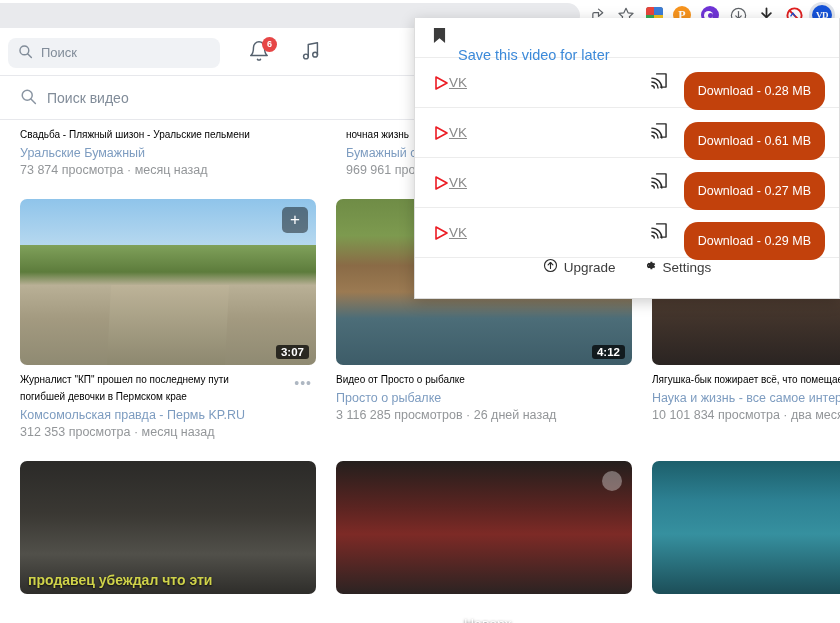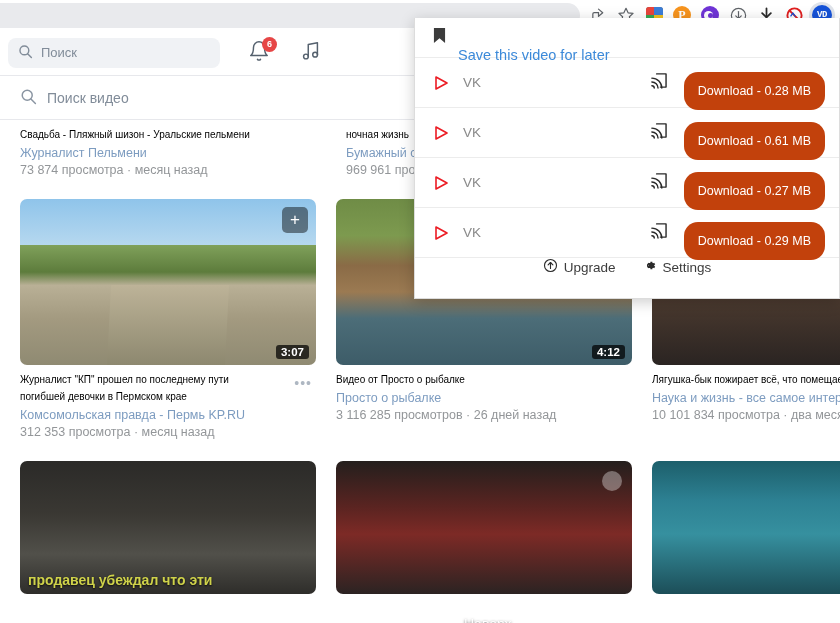--- a/index.html
+++ b/index.html
@@ -50,21 +50,21 @@
     background:#fff; left:3px; top:5px;
   }
   .ext-purple::before{
     content:""; position:absolute; width:5px; height:5px; border-radius:50%;
     background:#6f34d6; left:7px; top:7px; z-index:2;
   }
   .ext-vd {
     width: 20px; height: 20px; border-radius: 50%;
     background: #1552d8; color:#fff; font-size: 9px; font-weight: bold;
     display:flex; align-items:center; justify-content:center;
-    font-family:Liberation Mono, monospace; letter-spacing:-0.5px;
+    font-family:Liberation Serif, serif; letter-spacing:-0.5px;
   }
   .vd-wrap { width:26px; height:26px; border-radius:50%; background:#dfe3ea;
              display:flex;align-items:center;justify-content:center; }
 
   
   .page { position:absolute; top:30px; left:0; width:840px; height:593px; background:#ffffff; }
 
   .topbar {
     position:absolute; top:0; left:0; width:840px; height:46px;
     background:#fff; border-bottom:1px solid #e7e8ec;
@@ -157,21 +157,21 @@
   .pop-head {
     height:40px; display:flex; align-items:center; gap:12px; padding-left:18px;
     border-bottom:1px solid #ececec;
   }
   .pop-head-txt { color:#3b89d9; font-size:14.5px;margin-top:34px; }
   .pop-row {
     height:50px; display:flex; align-items:center; padding:0 14px 0 18px;
     border-bottom:1px solid #ececec;
   }
   .play-tri { width:16px; height:16px; position:relative; flex:0 0 auto; }
-  .row-label { margin-left:14px; font-size:13.5px; color:#8a8a8a; flex:1; }
+  .row-label { font-size:13.5px; color:#8a8a8a; flex:1;text-decoration:underline; }
   .cast { margin-right:16px; }
   .dl-btn {
     background:#c2410c; color:#fff; border-radius:14px; height:38px;
     padding:0 14px; font-size:12.5px; display:flex; align-items:center; justify-content:center;
     white-space:nowrap; cursor:pointer; border:none;
     font-family:"Liberation Sans", sans-serif;
     margin-top:16px;
   }
   .pop-foot {
     height:41px; display:flex; align-items:flex-start; justify-content:center; gap:26px;
@@ -226,21 +226,21 @@
       </span>
       <span>Поиск видео</span>
     </div>
 
     <div class="grid">
 
       <div class="row">
         <div class="cell">
           <div class="vtxt">
             <div class="vtitle">Свадьба - Пляжный шизон - Уральские пельмени</div>
-            <div class="vauthor">Журналист Пельмени</div>
+            <div class="vauthor">Уральские Бумажный</div>
             <div class="vmeta">73 874 просмотра · месяц назад</div>
           </div>
         </div>
         <div class="cell">
           <div class="vtxt">
             <div class="vtitle">ночная жизнь</div>
             <div class="vauthor">Бумажный само</div>
             <div class="vmeta">969 961 просмо</div>
           </div>
         </div>

